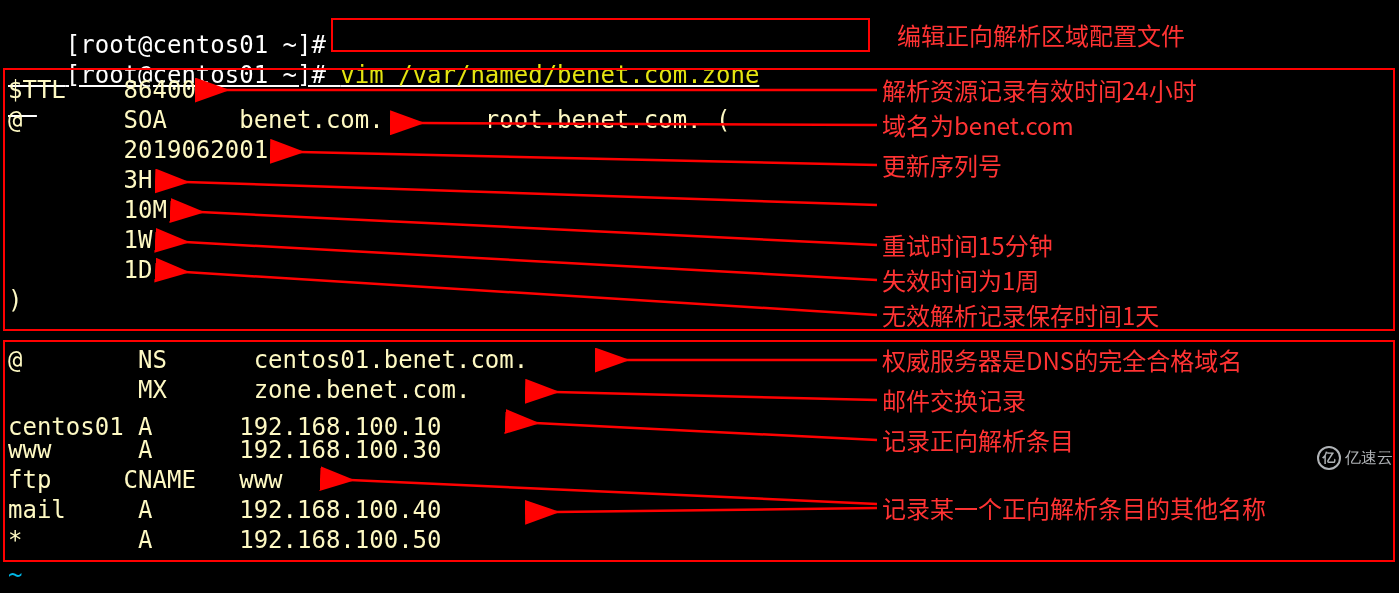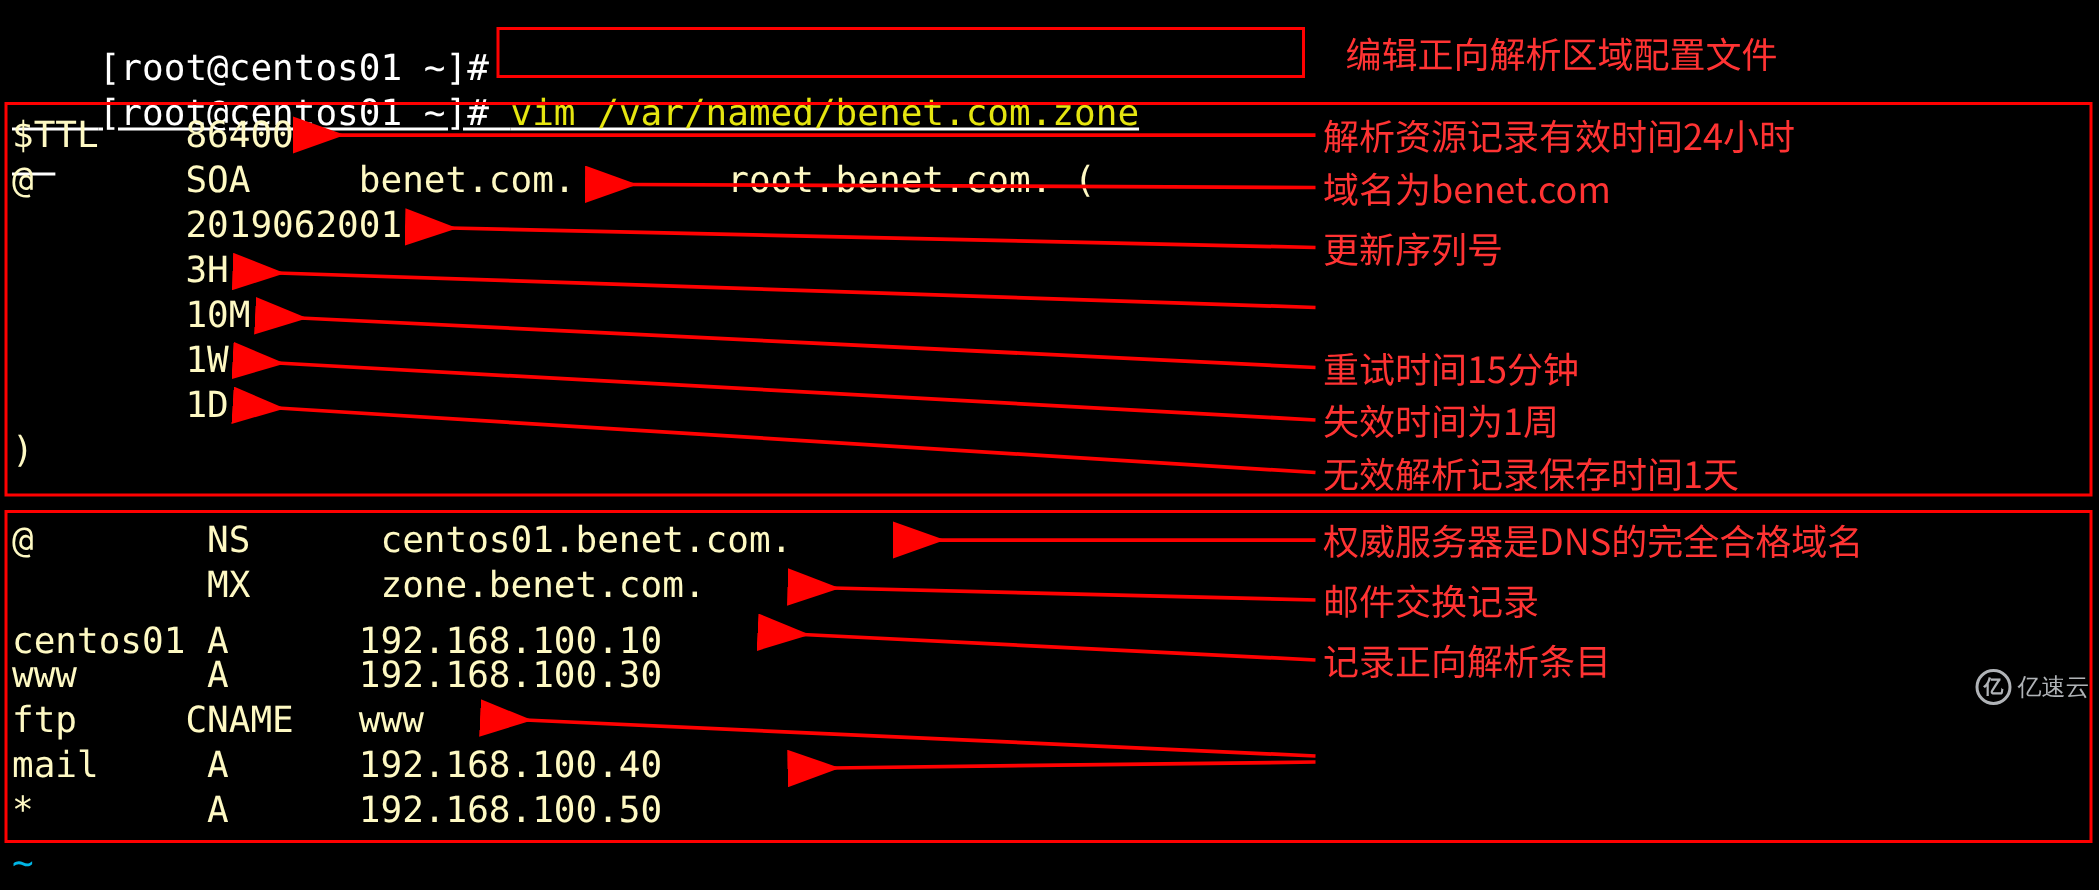--- a/index.html
+++ b/index.html
@@ -117,20 +117,21 @@
   <div class="anno" style="left:868px; top:20px;margin-left:29px;">编辑正向解析区域配置文件</div>
   <div class="anno" style="left:882px; top:75px;">解析资源记录有效时间24小时</div>
   <div class="anno" style="left:882px; top:110px;">域名为benet.com</div>
   <div class="anno" style="left:882px; top:150px;">更新序列号</div>
   <div class="anno" style="left:882px; top:230px;">重试时间15分钟</div>
   <div class="anno" style="left:882px; top:265px;">失效时间为1周</div>
   <div class="anno" style="left:882px; top:300px;">无效解析记录保存时间1天</div>
   <div class="anno" style="left:882px; top:385px;">邮件交换记录</div>
   <div class="anno" style="left:882px; top:345px;">权威服务器是DNS的完全合格域名</div>
   <div class="anno" style="left:882px; top:425px;text-align:center;">记录正向解析条目</div>
+  <div class="anno" style="left:882px; top:493px;">记录某一个正向解析条目的其他名称</div>
 
   
   <svg class="arrows" viewBox="0 0 1399 593" preserveAspectRatio="none">
     <defs>
       <marker id="ah" markerWidth="14" markerHeight="10" refX="2" refY="5" orient="auto">
         <path d="M14,0 L0,5 L14,10 Z" class="arrow-head"></path>
       </marker>
     </defs>
 
     <line class="arrow-line" x1="877" y1="90" x2="225" y2="90" marker-end="url(#ah)"></line>

